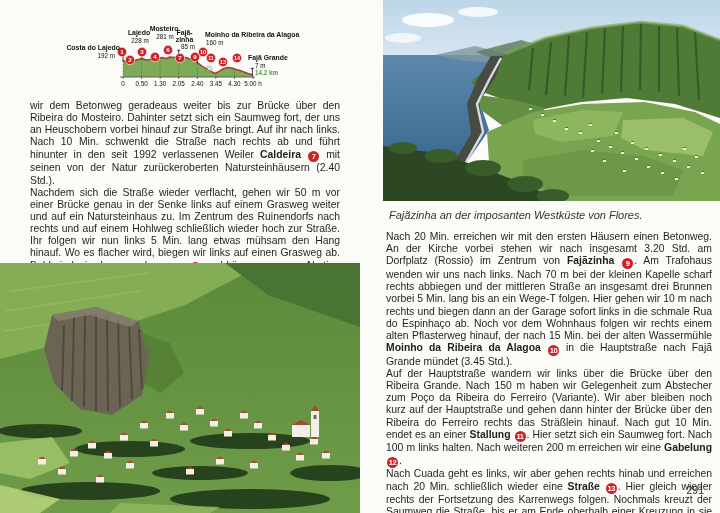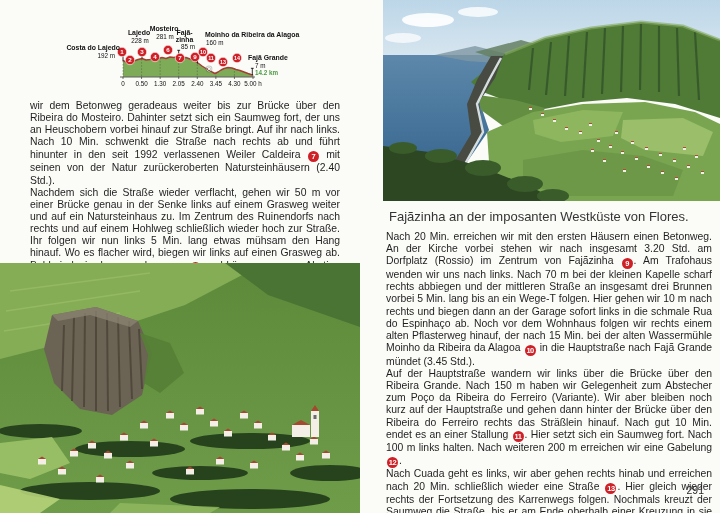--- a/index.html
+++ b/index.html
@@ -7,31 +7,31 @@
     width:720px;height:513px;position:relative;overflow:hidden;
     background:#fbfbf8;
     font-family:"Liberation Sans",sans-serif;
     -webkit-hyphens:auto;hyphens:auto;
   }
   .textcol{
     position:absolute;text-align:justify;color:#1f1f1f;
     font-size:10.4px;line-height:12.15px;
   }
   .textcol p{margin:0;}
-  .bold{font-weight:normal;}
+  .bold{font-weight:bold;}
   .wp-inline{
     display:inline-flex;align-items:center;justify-content:center;
     width:11px;height:11px;border-radius:50%;
     background:#cf2027;color:#fff;
     font-size:7.5px;font-weight:bold;line-height:1;
     vertical-align:-1.5px;margin:0 1px;
     letter-spacing:-0.5px;
   }
   .caption{
-    position:absolute;font-size:13px;color:#343434;
+    position:absolute;font-style:italic;font-size:11px;color:#343434;
     white-space:nowrap;
   }
   .photo{position:absolute;overflow:hidden;}
   .photo svg{display:block;width:100%;height:100%;}
   #page-number{
     position:absolute;right:16px;top:484px;font-size:10.5px;color:#2a2a2a;margin-left:28px;
   }
   #profile{position:absolute;left:12px;top:5px;width:345px;height:95px;}
   #profile svg{display:block;width:100%;height:100%;overflow:visible;}
   text.station{font-weight:bold;font-size:6.9px;fill:#111;}

